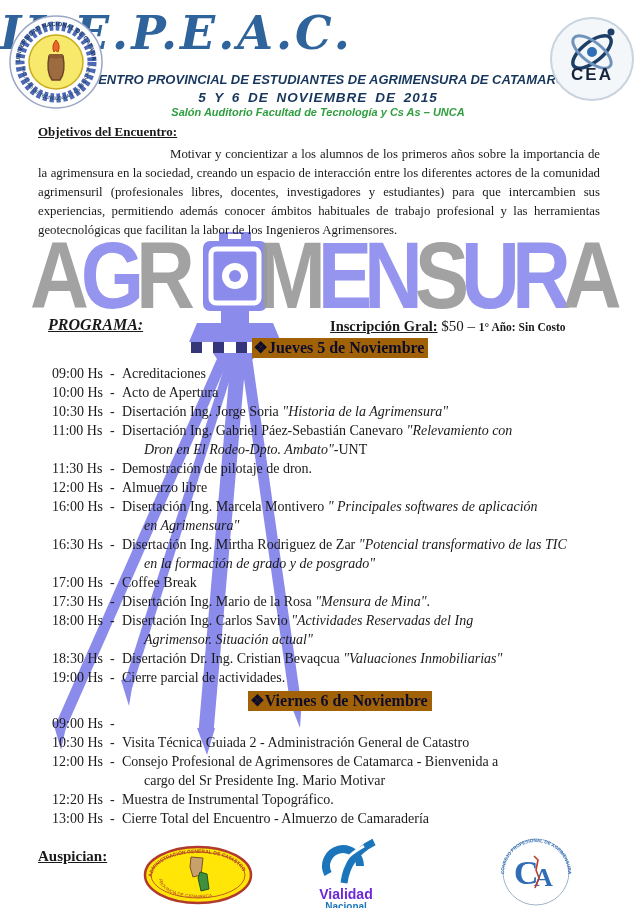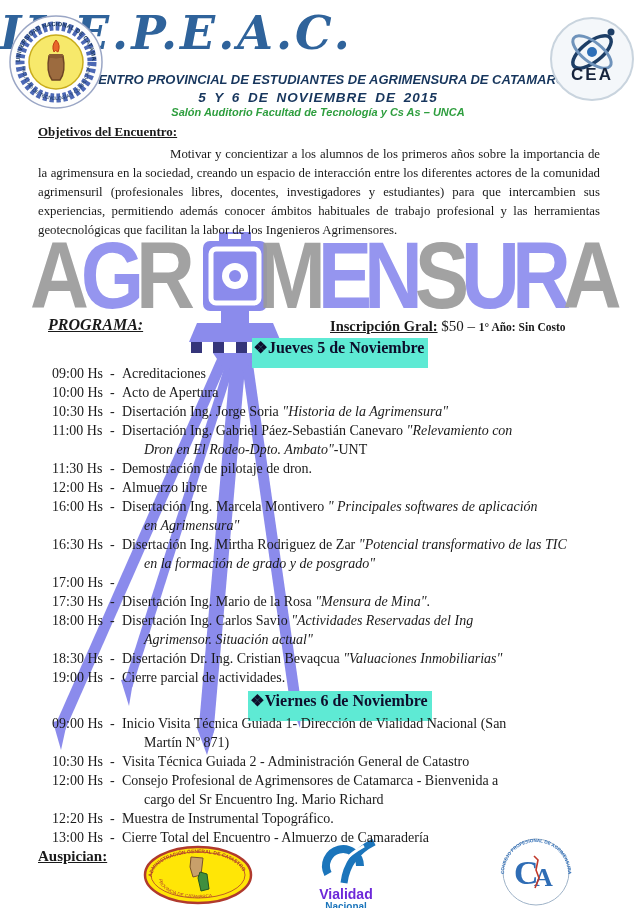--- a/index.html
+++ b/index.html
@@ -37,22 +37,22 @@
   
   .programa-label{top:316px;left:48px;font-size:16px;font-weight:700;font-style:italic;
     text-decoration:underline;z-index:2;}
   .inscripcion{top:318px;left:330px;z-index:2;font-size:14.5px;}
   .inscripcion .lbl{font-weight:700;text-decoration:underline;text-align:center;}
   .inscripcion .v-main{font-size:15px;}
   .inscripcion .v-small{font-size:11.5px;font-weight:700;}
   
   .day-heading{left:0;right:0;text-align:center;z-index:2;}
   .day-heading .hl{
-    display:inline-block;background:#5eead4;color:#0d0d2b;
-    font-size:16px;font-weight:700;padding:0 4px 11px 2px;transform:translateX(22px);
+    display:inline-block;background:#a16207;color:#0d0d2b;
+    font-size:16px;font-weight:700;padding:0 4px 1px 2px;transform:translateX(22px);
   }
   .day1-heading{top:338px;}
   .day2-heading{top:691px;}
   
   .sched{left:52px;width:560px;font-size:14px;line-height:19px;z-index:2;}
   .day1-list{top:364px;}
   .day2-list{top:714px;}
   .s-row{display:flex;align-items:baseline;}
   .s-time{width:58px;flex:none;}
   .s-dash{width:12px;flex:none;}
@@ -189,20 +189,21 @@
         <span class="s-text"><span>Disertación Ing. Marcela Montivero </span><span class="seg-i">" Principales softwares de   aplicación</span><br><span class="cont-indent"></span><span class="seg-i">en Agrimensura"</span></span>
       </div>
       <div class="s-row">
         <span class="s-time">16:30 Hs</span>
         <span class="s-dash">-</span>
         <span class="s-text"><span>Disertación Ing. Mirtha Rodriguez de Zar  </span><span class="seg-i">"Potencial transformativo de las TIC</span><br><span class="cont-indent"></span><span class="seg-i">en la formación de grado y de posgrado"</span></span>
       </div>
       <div class="s-row">
         <span class="s-time">17:00 Hs</span>
         <span class="s-dash">-</span>
+        <span class="s-text"><span>Coffee Break</span></span>
       </div>
       <div class="s-row">
         <span class="s-time">17:30 Hs</span>
         <span class="s-dash">-</span>
         <span class="s-text"><span>Disertación Ing. Mario de la Rosa </span><span class="seg-i">"Mensura de Mina"</span><span>.</span></span>
       </div>
       <div class="s-row">
         <span class="s-time">18:00 Hs</span>
         <span class="s-dash">-</span>
         <span class="s-text"><span>Disertación Ing. Carlos Savio </span><span class="seg-i">"Actividades Reservadas del Ing</span><br><span class="cont-indent"></span><span class="seg-i">Agrimensor. Situación actual"</span></span>
@@ -219,31 +220,30 @@
       </div>
     </div>
 
   <div class="abs day-heading day2-heading">
     <span class="hl"><span>❖</span><span>Viernes 6 de Noviembre</span></span>
   </div>
   <div class="abs sched day2-list">
       <div class="s-row">
         <span class="s-time">09:00 Hs</span>
         <span class="s-dash">-</span>
-        <span class="s-text"><span>Inicio Visita Técnica Guiada 1- Dirección de Vialidad Nacional (San</span><br><span class="cont-indent"></span><span>Martín Nº 871)</span></span>
       </div>
       <div class="s-row">
         <span class="s-time">10:30 Hs</span>
         <span class="s-dash">-</span>
         <span class="s-text"><span>Visita Técnica Guiada 2 - Administración General de Catastro</span></span>
       </div>
       <div class="s-row">
         <span class="s-time">12:00 Hs</span>
         <span class="s-dash">-</span>
-        <span class="s-text"><span>Consejo Profesional de Agrimensores de Catamarca - Bienvenida a</span><br><span class="cont-indent"></span><span>cargo del Sr Encuentro Ing. Mario Richard</span></span>
+        <span class="s-text"><span>Consejo Profesional de Agrimensores de Catamarca - Bienvenida a</span><br><span class="cont-indent"></span><span>cargo del Sr Presidente Ing. Mario Motivar</span></span>
       </div>
       <div class="s-row">
         <span class="s-time">12:20 Hs</span>
         <span class="s-dash">-</span>
         <span class="s-text"><span>Muestra de Instrumental Topográfico.</span></span>
       </div>
       <div class="s-row">
         <span class="s-time">13:00 Hs</span>
         <span class="s-dash">-</span>
         <span class="s-text"><span>Cierre Total del Encuentro - Almuerzo de Camaradería</span></span>

